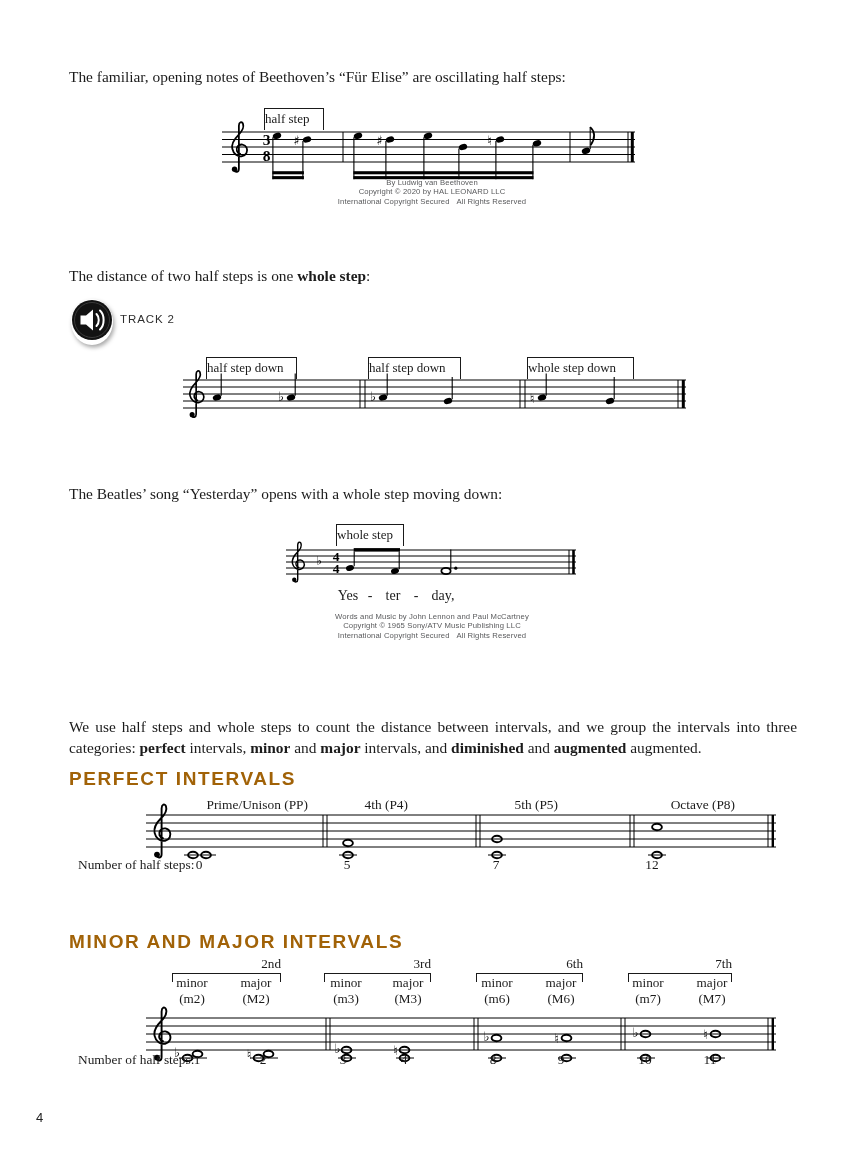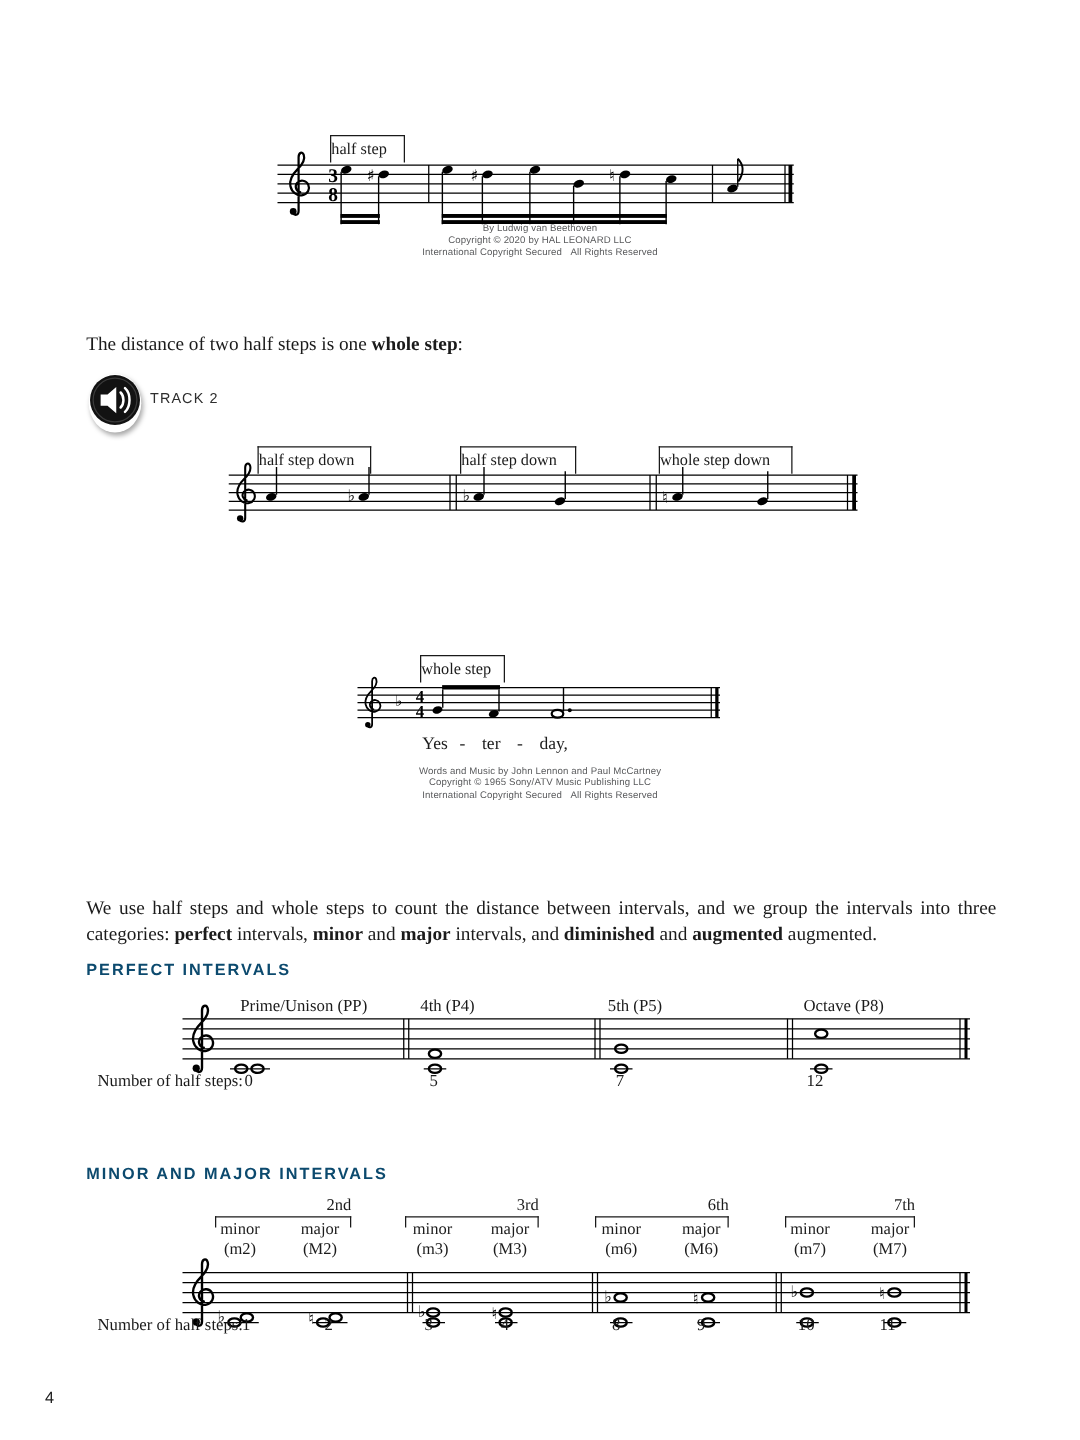--- a/index.html
+++ b/index.html
@@ -8,22 +8,22 @@
   .abs{position:absolute;}
   .body-text{font-size:15.4px;line-height:21px;color:#1b1b1b;}
   .body-text b{font-weight:bold;}
   .jline{white-space:nowrap;text-align:justify;text-align-last:justify;}
   .bracket-box{position:absolute;border:1.1px solid #1a1a1a;border-bottom:none;box-sizing:border-box;
         font-size:13px;padding-top:2px;height:22px;background:transparent;}
   .credits{position:absolute;left:0;width:864px;text-align:center;
         font-family:"Liberation Sans",sans-serif;font-size:7.7px;line-height:9.4px;
         color:#595a5c;letter-spacing:.12px;}
   .heading{position:absolute;font-family:"Liberation Sans",sans-serif;font-weight:bold;
-        font-size:13px;letter-spacing:1.6px;color:#0c4a6e;}
-  .ivl-label{position:absolute;font-size:13.4px;text-align:center;}
+        font-size:19px;letter-spacing:1.6px;color:#a16207;}
+  .ivl-label{position:absolute;font-size:13.4px;text-align:right;}
   .num{position:absolute;font-size:13.4px;text-align:center;}
   .counts-label{position:absolute;font-size:13.4px;}
   .lyric{position:absolute;font-size:14px;text-align:center;}
   .gname{position:absolute;font-size:13.2px;text-align:right;}
   .gbracket{position:absolute;border-top:1.1px solid #1a1a1a;border-left:1.1px solid #1a1a1a;
         border-right:1.1px solid #1a1a1a;height:9px;box-sizing:border-box;}
   .mm-label{position:absolute;font-size:13.2px;text-align:center;}
   .track-label{position:absolute;font-family:"Liberation Sans",sans-serif;font-size:11.5px;
         letter-spacing:.9px;color:#2e2e2e;}
   .page-num{position:absolute;font-family:"Liberation Sans",sans-serif;font-size:13px;color:#222;}
@@ -171,20 +171,21 @@
       <text class="acc" x="395.5" y="1055" text-anchor="middle">♮</text>
       <text class="acc" x="486.5" y="1041.3" text-anchor="middle">♭</text>
       <text class="acc" x="556.5" y="1043" text-anchor="middle">♮</text>
       <text class="acc" x="635.5" y="1037.3" text-anchor="middle">♭</text>
       <text class="acc" x="705.5" y="1039" text-anchor="middle">♮</text>
       <path d="M326,1018V1050 M330,1018V1050 M474,1018V1050 M478,1018V1050 M621,1018V1050 M625,1018V1050 M768,1018V1050" stroke="#000" fill="none"></path>
       <rect x="771.6" y="1018" width="2.4" height="32" fill="#000"></rect>
     </g>
   </svg>
 
+  <div class="abs body-text" style="left:69px;top:66px;width:728px">The familiar, opening notes of Beethoven’s “Für Elise” are oscillating half steps:</div>
 
   <div class="bracket-box" style="left:264px;top:108px;width:60px">
     <span>half step</span>
   </div>
 
   <div class="credits" style="top:178px">
     <div>By Ludwig van Beethoven</div>
     <div>Copyright © 2020 by HAL LEONARD LLC</div>
     <div>International Copyright Secured&nbsp;&nbsp;&nbsp;All Rights Reserved</div>
   </div>
@@ -207,20 +208,21 @@
   <div class="bracket-box" style="left:206px;top:357px;width:91px">
     <span>half step down</span>
   </div>
   <div class="bracket-box" style="left:368px;top:357px;width:93px">
     <span>half step down</span>
   </div>
   <div class="bracket-box" style="left:527px;top:357px;width:107px">
     <span>whole step down</span>
   </div>
 
+  <div class="abs body-text" style="left:69px;top:483px;width:728px">The Beatles’ song “Yesterday” opens with a whole step moving down:</div>
 
   <div class="bracket-box" style="left:336px;top:524px;width:68px">
     <span>whole step</span>
   </div>
 
   <div class="lyric" style="left:333px;top:588px;width:30px">Yes</div>
   <div class="lyric" style="left:364px;top:588px;width:12px">-</div>
   <div class="lyric" style="left:380px;top:588px;width:26px">ter</div>
   <div class="lyric" style="left:410px;top:588px;width:12px">-</div>
   <div class="lyric" style="left:425px;top:588px;width:36px">day,</div>

